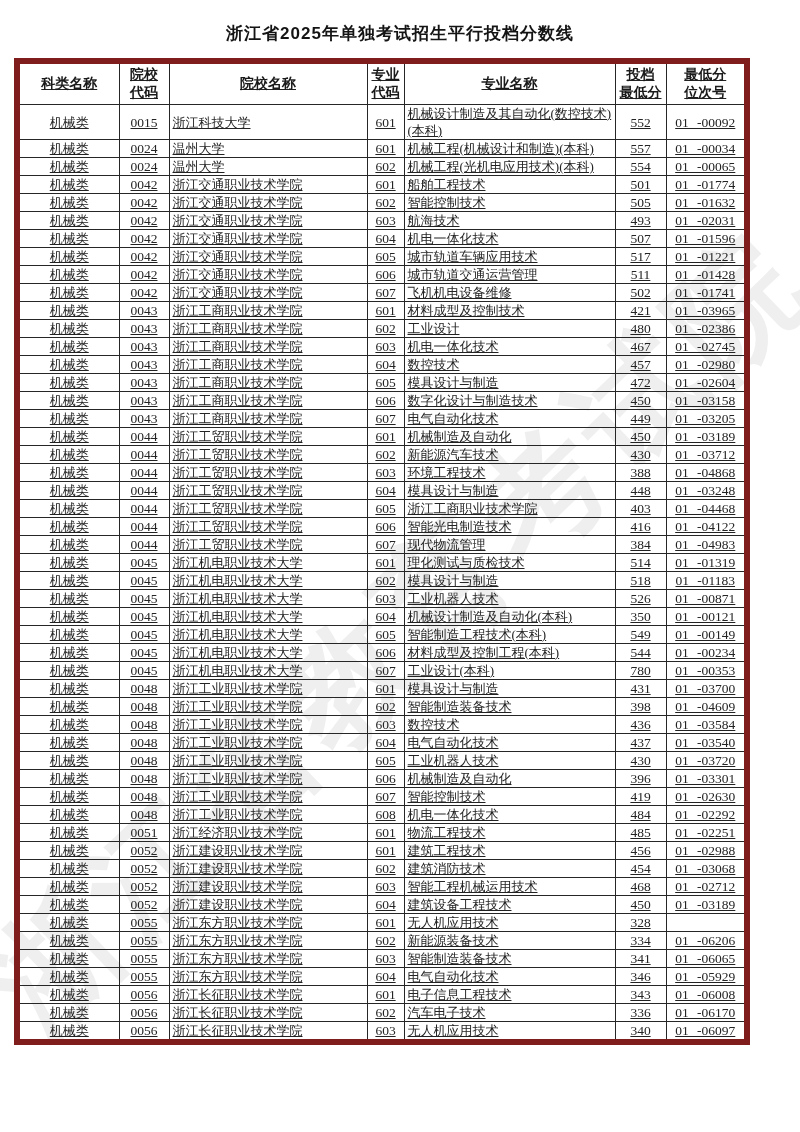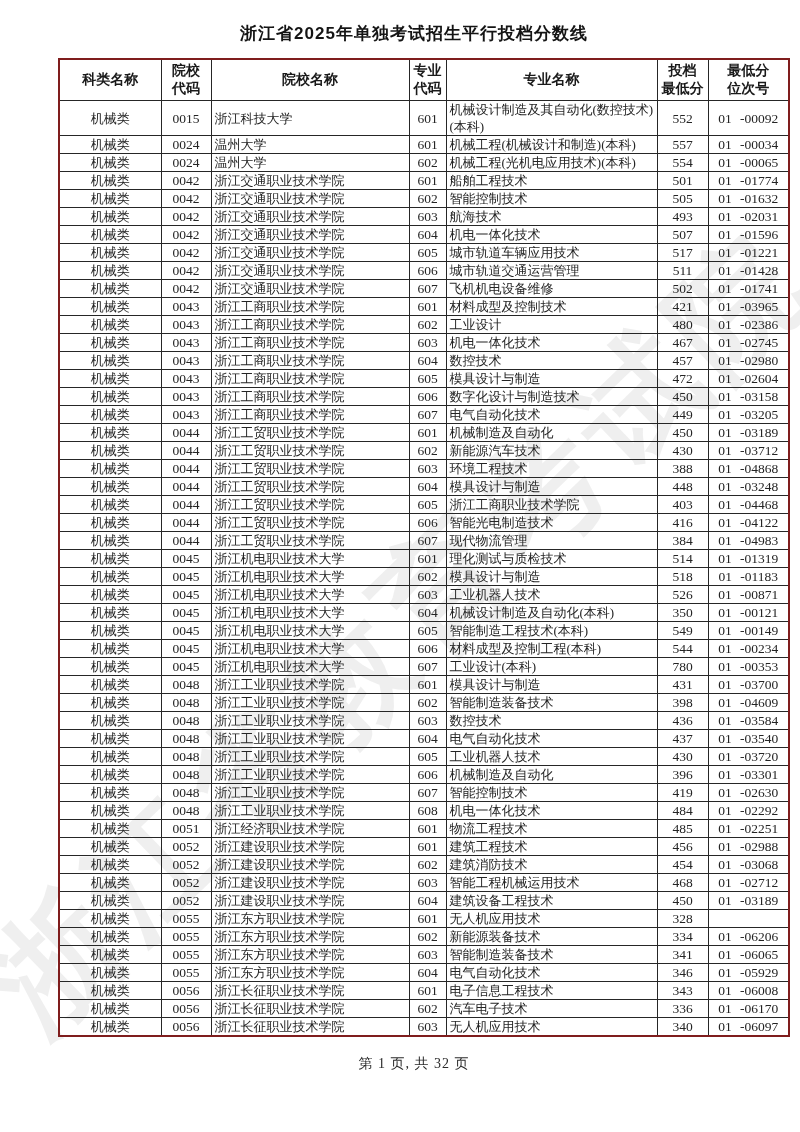--- a/index.html
+++ b/index.html
@@ -29,38 +29,38 @@
     font-weight: bold;
     letter-spacing: 10px;
     color: rgba(110, 110, 110, 0.11);
     white-space: nowrap;
     pointer-events: none;
     z-index: 0;
   }
   .content {
     position: relative;
     z-index: 1;
-    padding-left: 28px;
   }
   .page-title {
     margin: 22px 0 13px 0;
     text-align: center;
     font-family: "Liberation Sans", sans-serif;
     font-size: 17px;
     font-weight: bold;
     letter-spacing: 1px;
     color: #141414;
   }
   table.score-table {
     border-collapse: collapse;
     table-layout: fixed;
-    margin-left: 30px;
+    margin-left: 14px;
     width: 730px;
     background: transparent;
-    border: 2px solid #7f1d1d;
+    border: 6px solid #7f1d1d;
+    text-decoration: underline;
   }
   .score-table th, .score-table td {
     border: 1px solid #262626;
     overflow: hidden;
   }
   .score-table th {
     font-size: 14px;
     font-weight: bold;
     text-align: center;
     vertical-align: middle;
@@ -589,15 +589,14 @@
             <td class="c-college-code">0056</td>
             <td class="c-college-name">浙江长征职业技术学院</td>
             <td class="c-major-code">603</td>
             <td class="c-major-name">无人机应用技术</td>
             <td class="c-min-score">340</td>
             <td class="c-rank">01 -06097</td>
           </tr>
         </tbody>
     </table>
 
-    <div class="page-footer">第 1 页, 共 32 页</div>
   </div>
 </div>
 
 </body></html>

